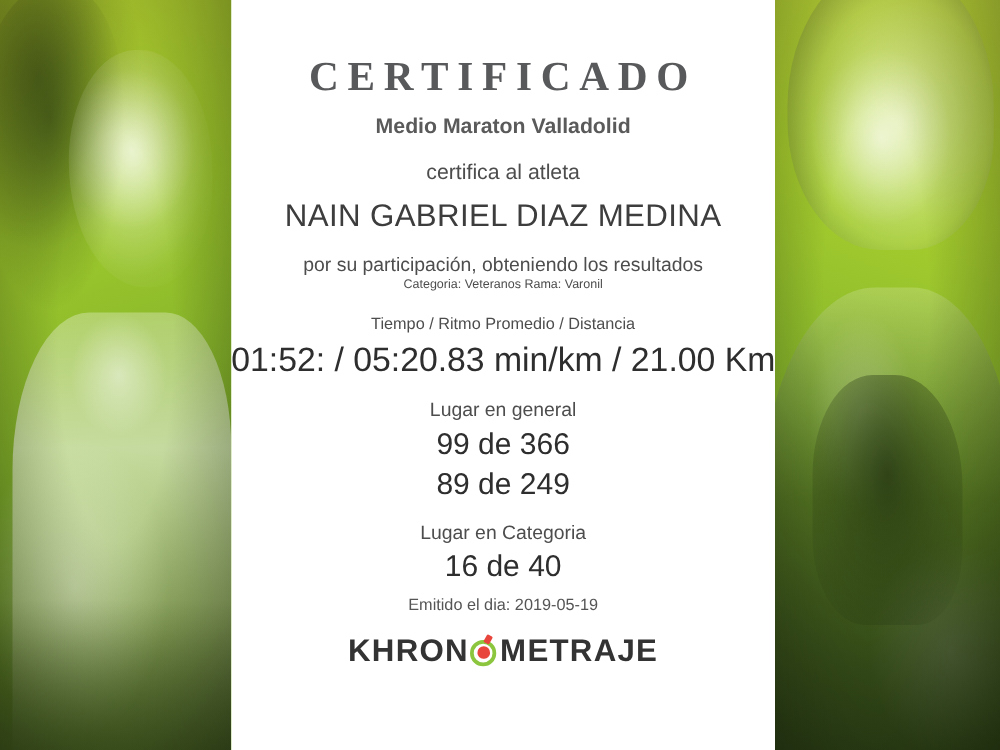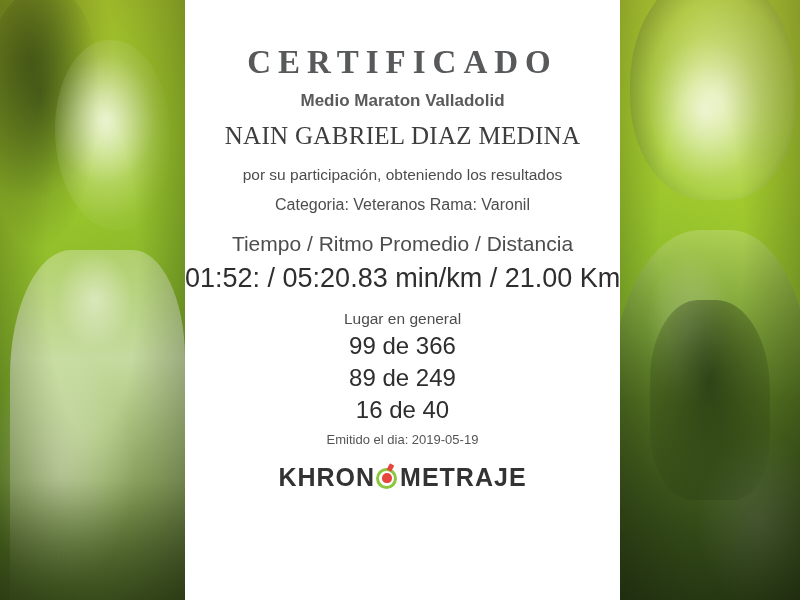--- a/index.html
+++ b/index.html
@@ -145,35 +145,34 @@
   .certifies {
     margin-top: 17px;
     font-size: 17px;
     color: #4d4d4d;
   }
   .athlete {
     margin-top: 11px;
     font-size: 25px;
     color: #3d3d3d;
     letter-spacing: 0.3px;
-    font-family: Liberation Serif, serif;
   }
   .participation {
     margin-top: 16px;
     font-size: 15.5px;
     color: #4d4d4d;
   }
   .category {
-    margin-top: 12px;
-    font-size: 16px;
+    margin-top: 0;
+    font-size: 10px;
     color: #4d4d4d;
   }
   .metrics-label {
     margin-top: 18px;
-    font-size: 21px;
+    font-size: 13px;
     color: #4d4d4d;
   }
   .metrics-value {
     margin-top: 7px;
     font-size: 27px;
     color: #2e2e2e;
     white-space: nowrap;
     text-align: center;
   }
   .rank-label {
@@ -258,32 +257,34 @@
     <div class="hair"></div>
     <div class="torso"></div>
     <div class="top-dark"></div>
     <div class="vignette"></div>
   </div>
 
   <div class="content">
 
     <div class="title">CERTIFICADO</div>
     <div class="subtitle">Medio Maraton Valladolid</div>
+    <div class="certifies">certifica al atleta</div>
     <div class="athlete">NAIN GABRIEL DIAZ MEDINA</div>
     <div class="participation">por su participación, obteniendo los resultados</div>
     <div class="category">Categoria: Veteranos Rama: Varonil</div>
 
     <div class="metrics-label">Tiempo / Ritmo Promedio / Distancia</div>
     <div class="metrics-value">01:52: / 05:20.83 min/km / 21.00 Km</div>
 
     <div class="rank-label">Lugar en general</div>
     <div class="rank-value">99 de 366</div>
 
     <div class="rank-value">89 de 249</div>
 
+    <div class="rank-label">Lugar en Categoria</div>
     <div class="rank-value">16 de 40</div>
 
     <div class="issued">Emitido el dia: 2019-05-19</div>
 
     <div class="logo">
       <span class="logo-text">KHRON</span>
       <span class="logo-o">
         <span class="ring"></span>
         <span class="stem"></span>
         <span class="hand"></span>

